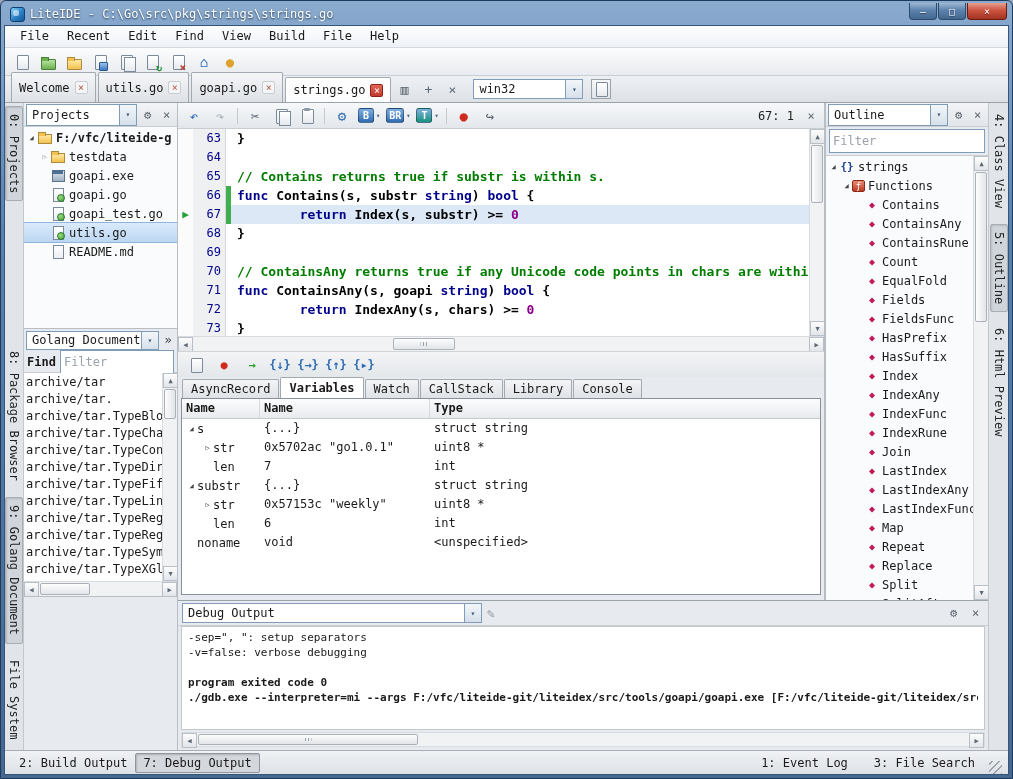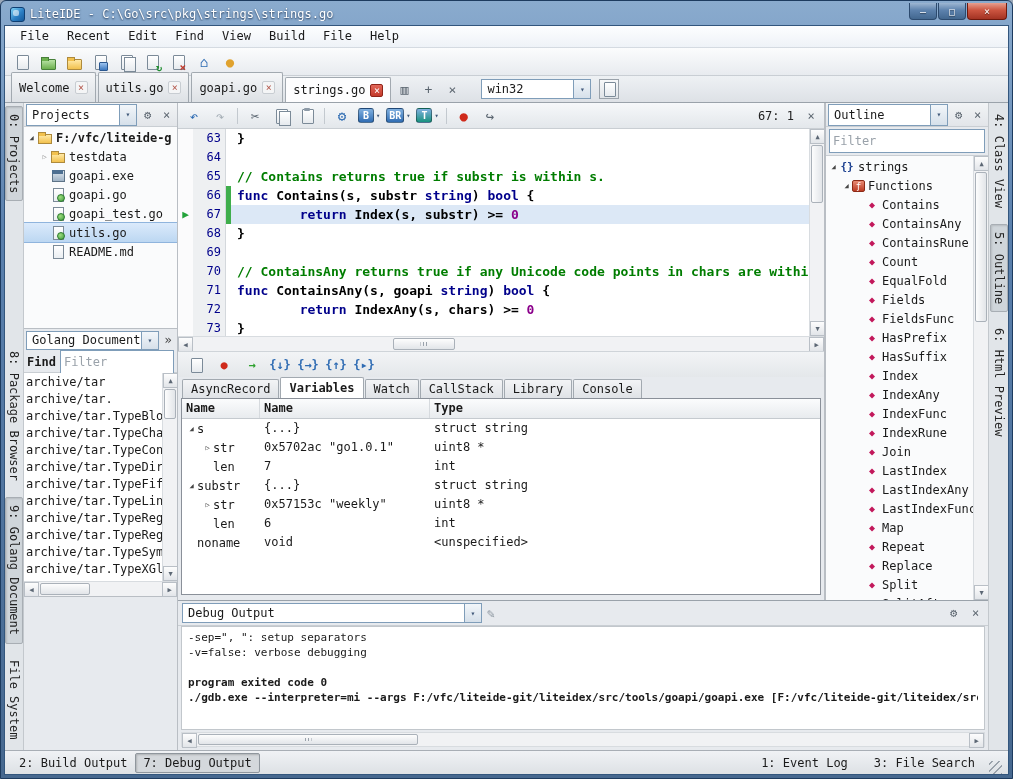--- a/index.html
+++ b/index.html
@@ -36,21 +36,21 @@
 .tabbar{height:27px;display:flex;align-items:center;gap:2px;padding:0 6px;background:linear-gradient(#eef1f4,#dde1e6);border-bottom:1px solid #9aa2aa}
 #tabs{align-self:flex-end;display:flex;align-items:flex-end;gap:2px}
 .tab{height:30px;display:flex;align-items:center;gap:5px;padding:0 7px;background:linear-gradient(#f5f6f8,#dde1e5);border:1px solid #a2a9b0;border-bottom:none;border-radius:2px 2px 0 0;white-space:nowrap}
 .tab.on{height:25px;background:#fdfdfe}
 .tab .x{width:13px;height:13px;display:flex;align-items:center;justify-content:center;font-size:10px;border-radius:2px;color:#b4584c;border:1px solid #c8cdd2;background:#f4f5f6}
 .tab.on .x{background:linear-gradient(#e2675a,#c3392a);color:#fff;border-color:#8f2318}
 .tbicon{width:22px;height:22px;display:flex;align-items:center;justify-content:center;color:#5c6670;font-size:13px}
 .combo{display:flex;align-items:center;height:20px;border:1px solid #7f9db9;background:#fff}
 .combo .lbl{flex:1;padding:0 5px;white-space:nowrap;overflow:hidden}
 .combo .da{width:17px;align-self:stretch;display:flex;align-items:center;justify-content:center;border-left:1px solid #7f9db9;background:linear-gradient(#f2f6fa,#d6e0ea);font-size:8px;color:#41597a}
-.envcombo{width:110px;margin-left:16px}
+.envcombo{width:110px;margin-left:8px}
 .sqbtn{width:20px;height:20px;border:1px solid #9aa2aa;background:linear-gradient(#f7f8f9,#e0e4e8);display:flex;align-items:center;justify-content:center;margin-left:6px}
 
 .main{flex:1;min-height:0;display:flex}
 .lstrip{width:19px;background:#e1e5e9;border-right:1px solid #c3c8cd;display:flex;flex-direction:column;align-items:center;padding:3px 0;gap:8px}
 .rstrip{width:20px;background:#e1e5e9;border-left:1px solid #c3c8cd;display:flex;flex-direction:column;align-items:center;padding:3px 0;gap:8px}
 .vspace{flex:1}
 .vtab{writing-mode:vertical-rl;font-size:12px;padding:7px 1px;border:1px solid transparent;border-radius:2px;white-space:nowrap;color:#222}
 .vtab.on{background:#cfd5da;border-color:#a8aeb4;box-shadow:inset 1px 1px 2px rgba(0,0,0,.12)}
 .ldock{width:154px;display:flex;flex-direction:column;border-right:1px solid #b9bec4}
 .panel{display:flex;flex-direction:column;min-height:0}

